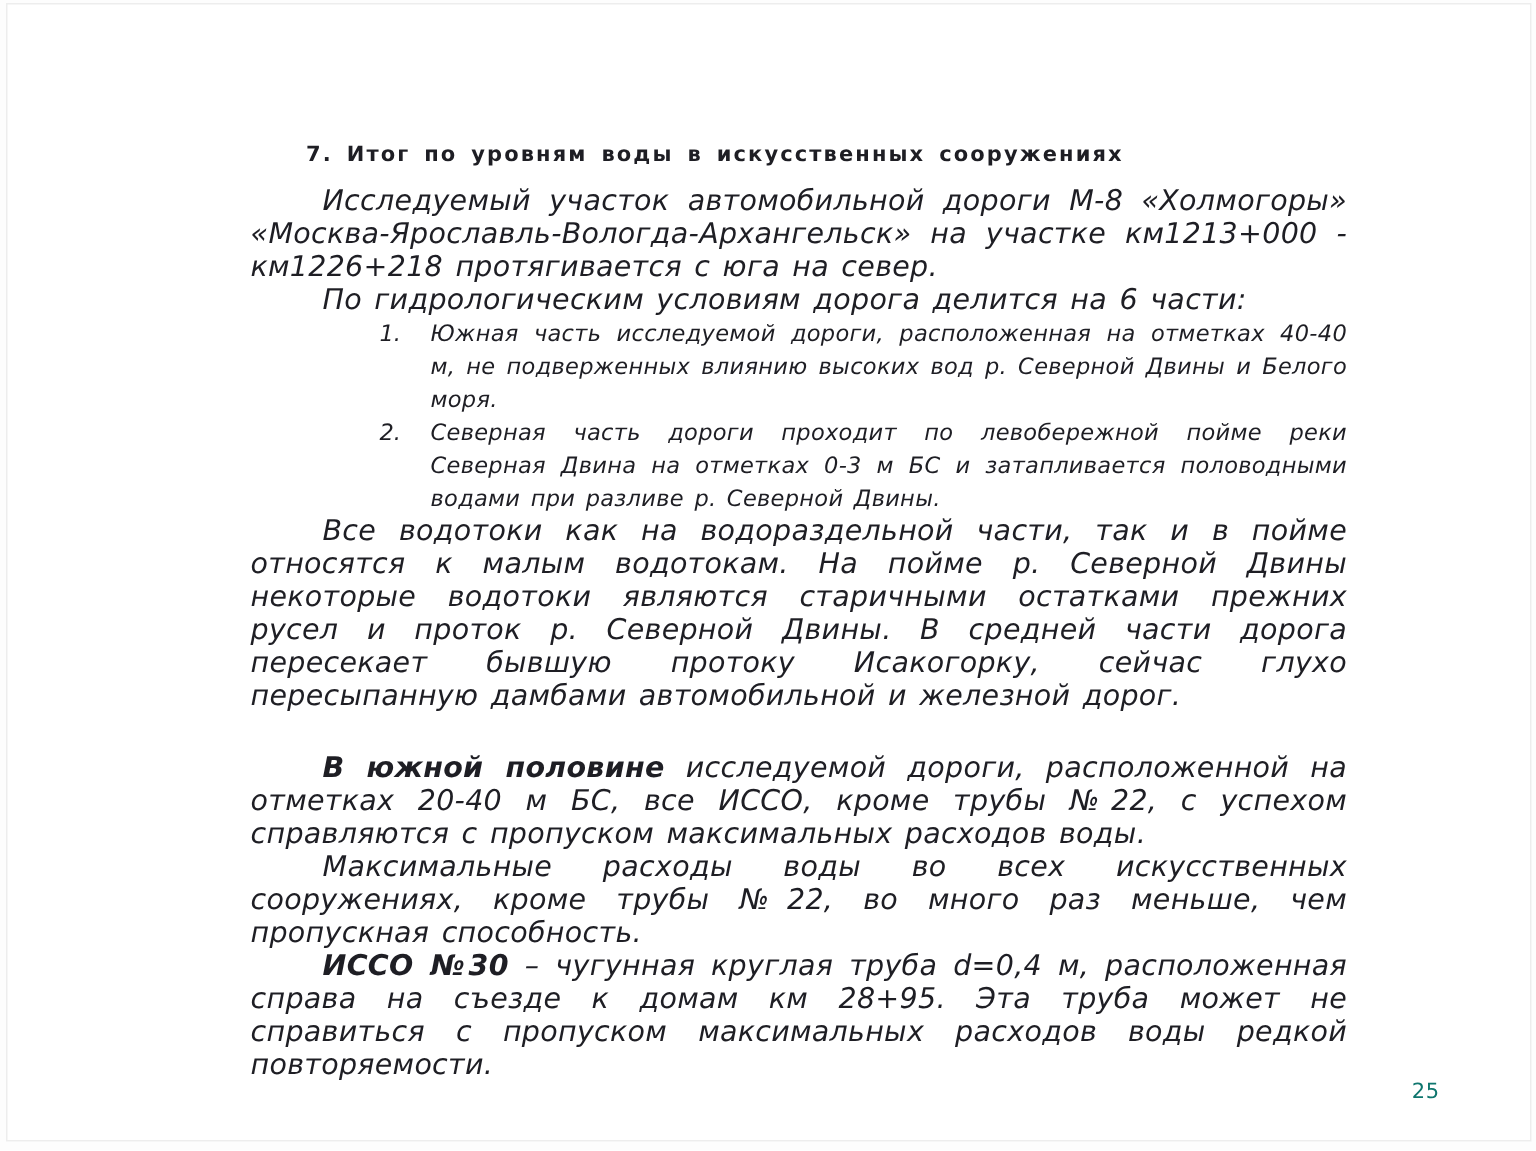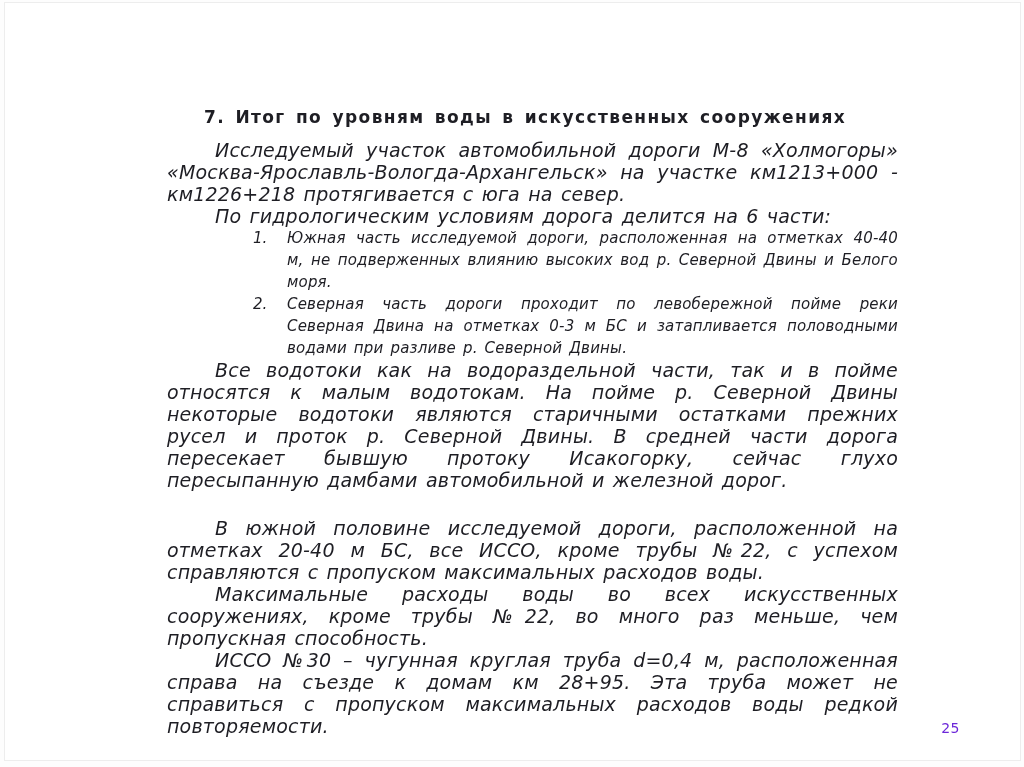--- a/index.html
+++ b/index.html
@@ -21,41 +21,41 @@
     background: #ffffff;
     border: 1px solid #ededed;
   }
   .content {
     position: absolute;
     left: 162px; top: 92px;
     width: 731px;
     color: #1e1e24;
   }
   .title {
-    margin: 12px 0 12px 0;
+    margin: 0 0 12px 0;
     padding-left: 37px;
-    font-size: 17px;
+    font-size: 14px;
     font-weight: 700;
     font-style: normal;
     letter-spacing: 1.4px;
     word-spacing: 3px;
     white-space: nowrap;
   }
   .para {
     margin: 0;
     font-size: 19px;
     font-style: italic;
     line-height: 22px;
     text-align: justify;
     letter-spacing: 0.2px;
     word-spacing: 2px;
   }
   .indent { text-indent: 48px; }
   .spaced { margin-top: 26px; }
-  .para b { font-weight: 400; }
+  .para b { font-weight: 700; }
   .olist {
     margin: 0 0 0 86px;
     font-size: 15px;
     font-style: italic;
     line-height: 22px;
   }
   .oitem { display: flex; }
   .onum {
     flex: 0 0 34px;
     font-style: italic;
@@ -64,21 +64,21 @@
     flex: 1 1 auto;
     text-align: justify;
     letter-spacing: 0.2px;
     word-spacing: 2px;
   }
   .pagenum {
     position: absolute;
     right: 60px; bottom: 24px;
     font-size: 14px;
     font-style: normal;
-    color: #6d28d9;
+    color: #0f766e;
     letter-spacing: 0.5px;
   }
 </style>
 </head>
 <body>
 
 <div class="canvas">
   <div class="slide">
     <div class="content">
 

